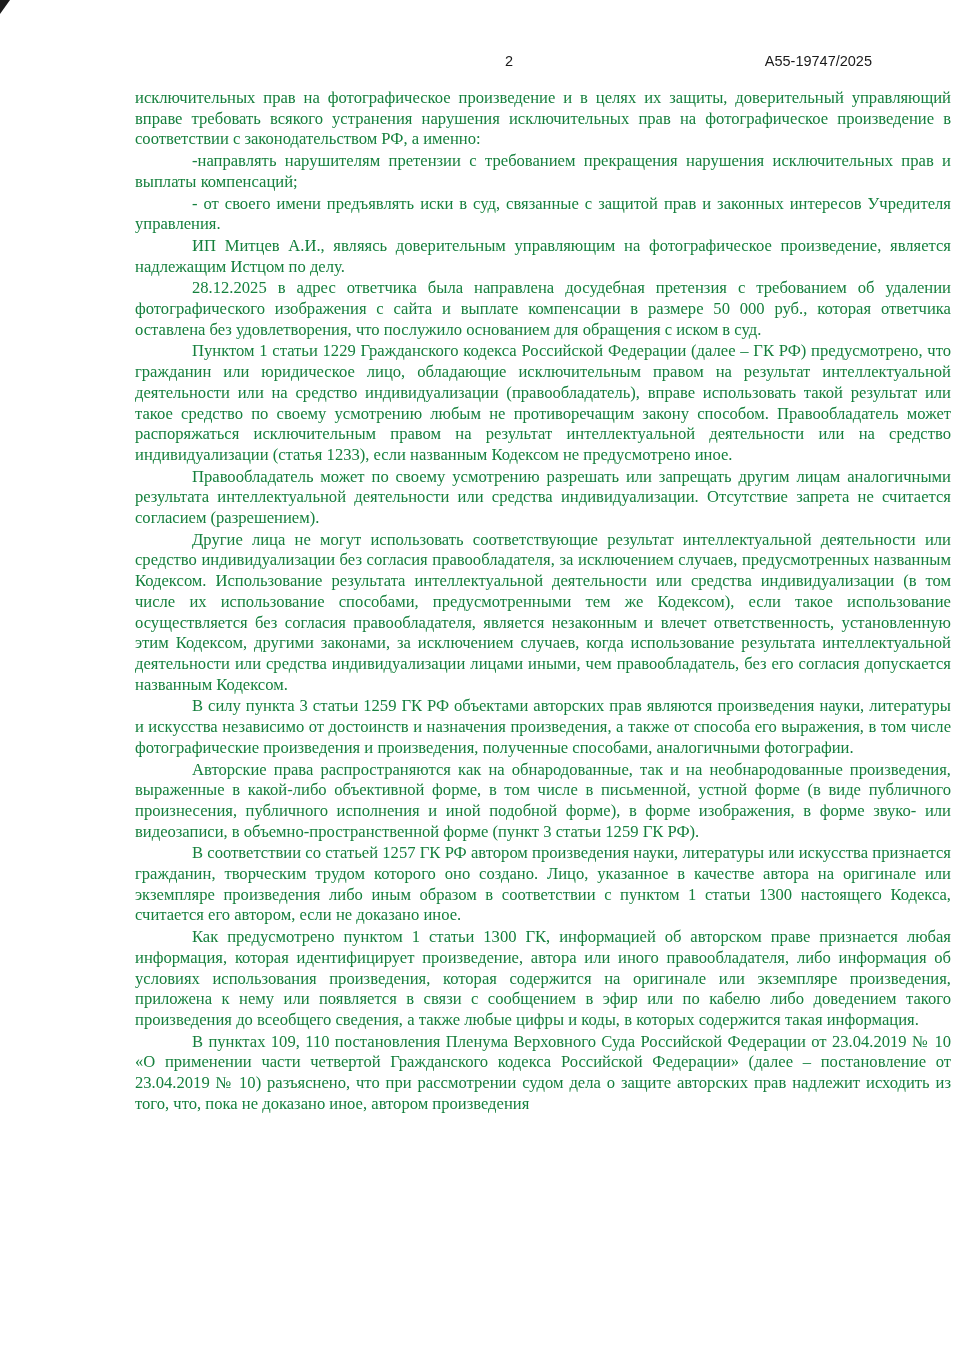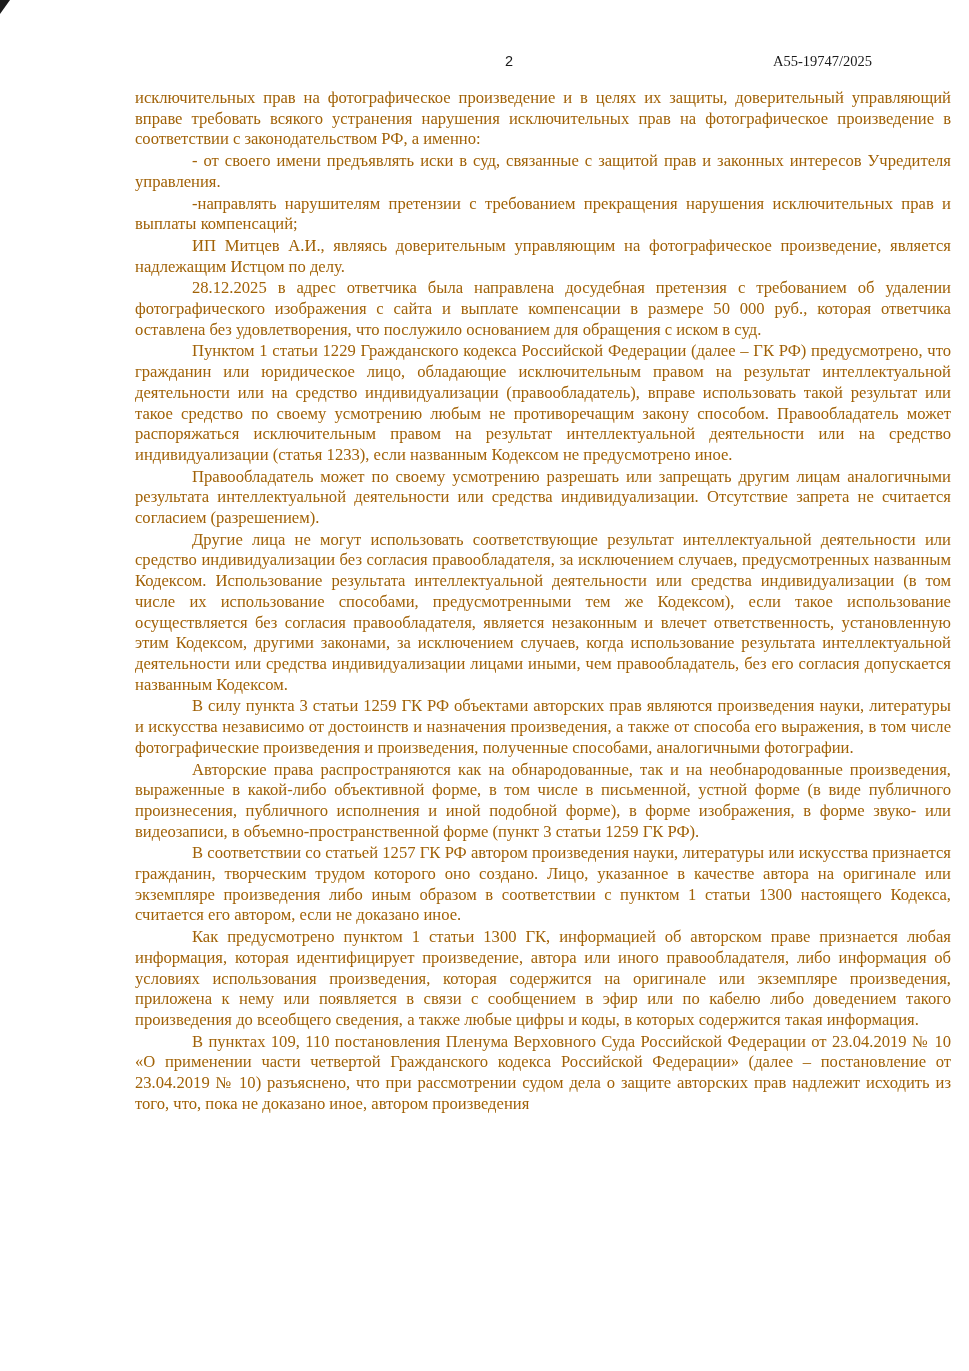--- a/index.html
+++ b/index.html
@@ -30,34 +30,34 @@
     top: 53px;
     left: 505px;
     font-family: "Liberation Sans", sans-serif;
     font-size: 14.5px;
     color: #1a1a1a;
   }
   .case-number {
     position: absolute;
     top: 53px;
     right: 97px;
-    font-family: Liberation Serif, serif;
+    font-family: Liberation Sans, sans-serif;
     font-size: 14.5px;
     color: #1a1a1a;
   }
   .content {
     position: absolute;
     top: 88px;
     left: 135px;
     width: 816px;
     font-size: 16.6px;
     line-height: 20.7px;
     text-align: justify;
     text-align-last: left;
-    color: #a16207;
+    color: #15803d;
   }
   .content p {
     margin: 0 0 1px 0;
     padding: 0;
     text-indent: 57px;
   }
   .content p:first-child {
     text-indent: 0;
   }
 </style>
@@ -67,22 +67,22 @@
 <div class="page">
   <div class="scan-artifact"></div>
 
   <div class="page-number">2</div>
 
   <div class="case-number">А55-19747/2025</div>
 
   <div class="content">
 
   <p>исключительных прав на фотографическое произведение и в целях их защиты, доверительный управляющий вправе требовать всякого устранения нарушения исключительных прав на фотографическое произведение в соответствии с законодательством РФ, а именно:</p>
+      <p>-направлять нарушителям претензии с требованием прекращения нарушения исключительных прав и выплаты компенсаций;</p>
       <p>- от своего имени предъявлять иски в суд, связанные с защитой прав и законных интересов Учредителя управления.</p>
-      <p>-направлять нарушителям претензии с требованием прекращения нарушения исключительных прав и выплаты компенсаций;</p>
       <p>ИП Митцев А.И., являясь доверительным управляющим на фотографическое произведение, является надлежащим Истцом по делу.</p>
       <p>28.12.2025 в адрес ответчика была направлена досудебная претензия с требованием об удалении фотографического изображения с сайта и выплате компенсации в размере 50 000 руб., которая ответчика оставлена без удовлетворения, что послужило основанием для обращения с иском в суд.</p>
       <p>Пунктом 1 статьи 1229 Гражданского кодекса Российской Федерации (далее – ГК РФ) предусмотрено, что гражданин или юридическое лицо, обладающие исключительным правом на результат интеллектуальной деятельности или на средство индивидуализации (правообладатель), вправе использовать такой результат или такое средство по своему усмотрению любым не противоречащим закону способом. Правообладатель может распоряжаться исключительным правом на результат интеллектуальной деятельности или на средство индивидуализации (статья 1233), если названным Кодексом не предусмотрено иное.</p>
       <p>Правообладатель может по своему усмотрению разрешать или запрещать другим лицам аналогичными результата интеллектуальной деятельности или средства индивидуализации. Отсутствие запрета не считается согласием (разрешением).</p>
       <p>Другие лица не могут использовать соответствующие результат интеллектуальной деятельности или средство индивидуализации без согласия правообладателя, за исключением случаев, предусмотренных названным Кодексом. Использование результата интеллектуальной деятельности или средства индивидуализации (в том числе их использование способами, предусмотренными тем же Кодексом), если такое использование осуществляется без согласия правообладателя, является незаконным и влечет ответственность, установленную этим Кодексом, другими законами, за исключением случаев, когда использование результата интеллектуальной деятельности или средства индивидуализации лицами иными, чем правообладатель, без его согласия допускается названным Кодексом.</p>
       <p>В силу пункта 3 статьи 1259 ГК РФ объектами авторских прав являются произведения науки, литературы и искусства независимо от достоинств и назначения произведения, а также от способа его выражения, в том числе фотографические произведения и произведения, полученные способами, аналогичными фотографии.</p>
       <p>Авторские права распространяются как на обнародованные, так и на необнародованные произведения, выраженные в какой-либо объективной форме, в том числе в письменной, устной форме (в виде публичного произнесения, публичного исполнения и иной подобной форме), в форме изображения, в форме звуко- или видеозаписи, в объемно-пространственной форме (пункт 3 статьи 1259 ГК РФ).</p>
       <p>В соответствии со статьей 1257 ГК РФ автором произведения науки, литературы или искусства признается гражданин, творческим трудом которого оно создано. Лицо, указанное в качестве автора на оригинале или экземпляре произведения либо иным образом в соответствии с пунктом 1 статьи 1300 настоящего Кодекса, считается его автором, если не доказано иное.</p>
       <p>Как предусмотрено пунктом 1 статьи 1300 ГК, информацией об авторском праве признается любая информация, которая идентифицирует произведение, автора или иного правообладателя, либо информация об условиях использования произведения, которая содержится на оригинале или экземпляре произведения, приложена к нему или появляется в связи с сообщением в эфир или по кабелю либо доведением такого произведения до всеобщего сведения, а также любые цифры и коды, в которых содержится такая информация.</p>
       <p>В пунктах 109, 110 постановления Пленума Верховного Суда Российской Федерации от 23.04.2019 № 10 «О применении части четвертой Гражданского кодекса Российской Федерации» (далее – постановление от 23.04.2019 № 10) разъяснено, что при рассмотрении судом дела о защите авторских прав надлежит исходить из того, что, пока не доказано иное, автором произведения</p>

